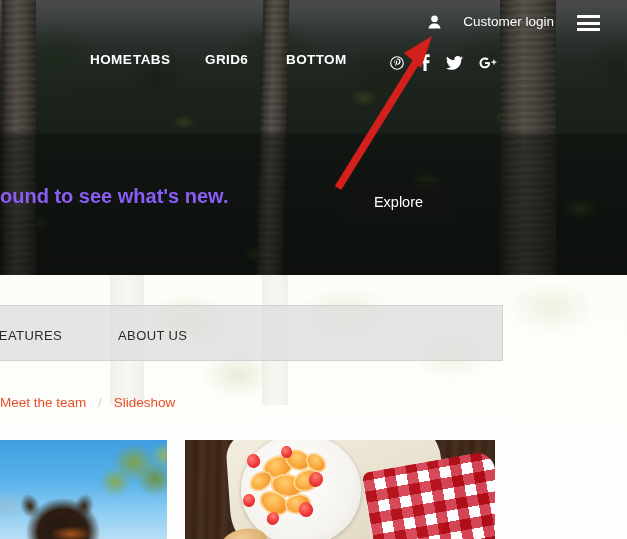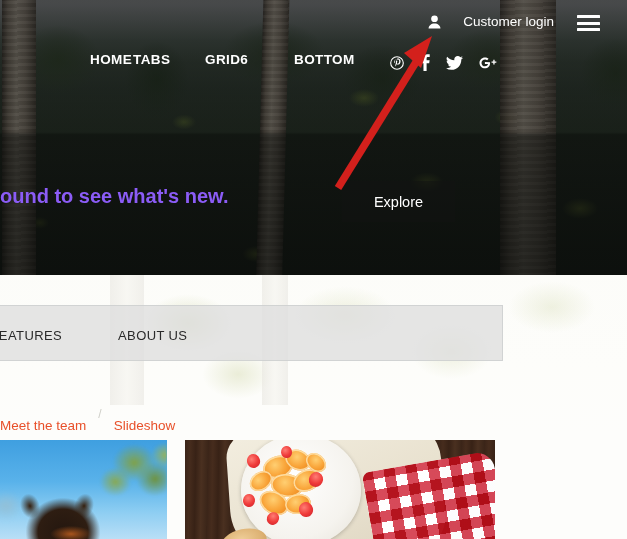--- a/index.html
+++ b/index.html
@@ -137,21 +137,21 @@
     color: #ffffff;
     font-size: 13.5px;
     font-weight: bold;
     letter-spacing: .4px;
     cursor: pointer;
     white-space: nowrap;
   }
   .nav-link.n0 { left: 50px; margin-left: 40px; }
   .nav-link.n1 { left: 133px; }
   .nav-link.n2 { left: 205px; }
-  .nav-link.n3 { left: 294px; }
+  .nav-link.n3 { left: 286px; }
 
   .social {
     position: absolute;
     left: 390px; top: 54px;
     display: flex; align-items: center; gap: 16px;
     z-index: 6;
   }
   .social-icon {
     color: #ffffff;
     cursor: pointer;
@@ -235,21 +235,20 @@
     position: absolute;
     left: 0; top: 120px;
     display: flex; align-items: center; gap: 12px;
     font-size: 13.5px;
     z-index: 4;
     white-space: nowrap;
   }
   .crumb {
     color: #e8502a;
     cursor: pointer;
-    margin-top: 23px;
   }
   .crumb-sep {
     color: #cfcfc8;
     font-size: 12px;
   }
 
   
   .cards {
     position: absolute;
     left: 0; top: 165px;

